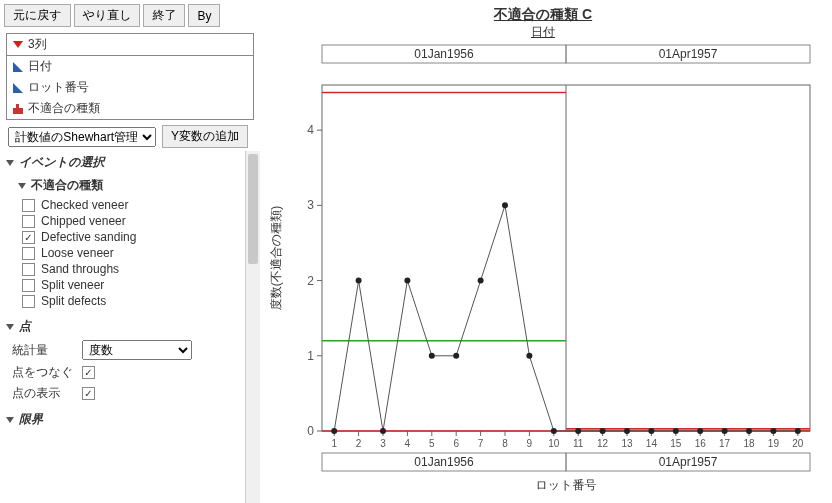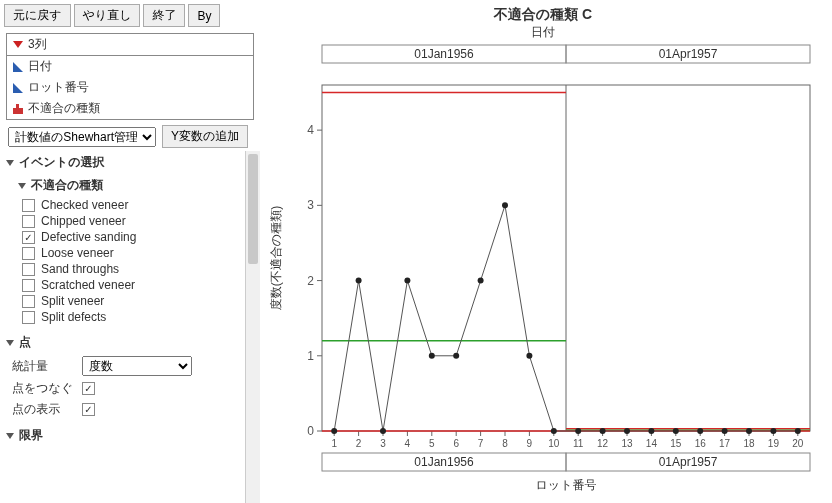--- a/index.html
+++ b/index.html
@@ -1,35 +1,35 @@
 <!DOCTYPE html>
 <html><head>
 <meta charset="utf-8">
 <style>
   * { box-sizing: border-box; }
   body { margin: 0; font-family: "Meiryo", "Hiragino Kaku Gothic Pro", sans-serif; font-size: 12px; color: #333; background: #fff; width: 832px; height: 503px; overflow: hidden; }
   .app { display: flex; height: 503px; }
   .left { width: 260px; border-right: 0; display: flex; flex-direction: column; }
-  .right { flex: 1; position: relative; padding: 4px 10px 4px 4px; }
+  .right { flex: 1; position: relative; padding: 4px 10px 4px 4px; text-decoration: underline; }
   .toolbar { padding: 4px; display: flex; gap: 3px; }
   .btn { background: #efefef; border: 1px solid #aaa; padding: 2px 8px; font-size: 12px; cursor: pointer; font-family: inherit; }
   .panel-box { border: 1px solid #888; margin: 2px 6px; }
   .panel-row { display: flex; align-items: center; padding: 2px 6px; gap: 5px; }
   .disclose { display:inline-block; width:0; height:0; border-left:4px solid transparent; border-right:4px solid transparent; border-top:6px solid #555; margin-right:3px;}
   .icon-blue-tri { display:inline-block; width:0; height:0; border-bottom:10px solid #2a5db0; border-right:10px solid transparent; }
   .icon-red-bar { display:inline-block; width:10px; height:10px; background:linear-gradient(to top,#c33 60%, transparent 60%); position:relative;}
   .icon-red-bar::after{content:"";position:absolute;left:3px;width:3px;height:10px;bottom:0;background:#c33;}
   .icon-red-disclose { display:inline-block; width:0;height:0;border-left:5px solid transparent;border-right:5px solid transparent;border-top:7px solid #c22; }
   select { font-family: inherit; font-size: 12px; padding:1px 2px;}
   .ctl-row { display:flex; align-items:center; gap:6px; padding:3px 8px; }
   .scroll-area { flex:1; overflow:hidden; position:relative; border-top:0; margin:0 0 0 0;}
   .scroll-body { position:absolute; top:0;left:0;right:16px;bottom:0; overflow:hidden; padding:0 4px;}
   .scrollbar-track { position:absolute; right:0; top:0; bottom:0; width:15px; background:#f0f0f0; border-left:1px solid #ccc;}
   .scrollbar-thumb { position:absolute; left:2px; right:2px; top:3px; height:110px; background:#c8c8c8; border-radius:2px;}
-  .sec-head { display:flex; align-items:center; font-weight:bold; padding:3px 2px; gap:2px;}
+  .sec-head { display:flex; align-items:center; font-weight:bold; padding:3px 2px; gap:2px;font-style:italic;}
   .sub-head { display:flex; align-items:center; font-weight:bold; padding:3px 6px; gap:2px;}
   .chk-row { display:flex; align-items:center; gap:6px; padding:1px 10px 1px 18px;}
   .chk { width:13px; height:13px; border:1px solid #888; display:inline-flex; align-items:center; justify-content:center; font-size:10px; background:#fff;}
   .kv-row { display:flex; align-items:center; padding:2px 8px; }
   .kv-row .lbl { width:70px; }
   .chart-title { text-align:center; font-weight:bold; font-size:14px; margin-top:2px;}
   .chart-sub { text-align:center; font-size:12px; margin-bottom:2px;}
   svg { display:block; }
 </style>
 </head>
@@ -96,24 +96,20 @@
               <span class="chk">✓</span>
               <span>Defective sanding</span>
             </div>
             <div class="chk-row">
               <span class="chk"></span>
               <span>Loose veneer</span>
             </div>
             <div class="chk-row">
               <span class="chk"></span>
               <span>Sand throughs</span>
-            </div>
-            <div class="chk-row">
-              <span class="chk"></span>
-              <span>Scratched veneer</span>
             </div>
             <div class="chk-row">
               <span class="chk"></span>
               <span>Split veneer</span>
             </div>
             <div class="chk-row">
               <span class="chk"></span>
               <span>Split defects</span>
             </div>
           </div>

